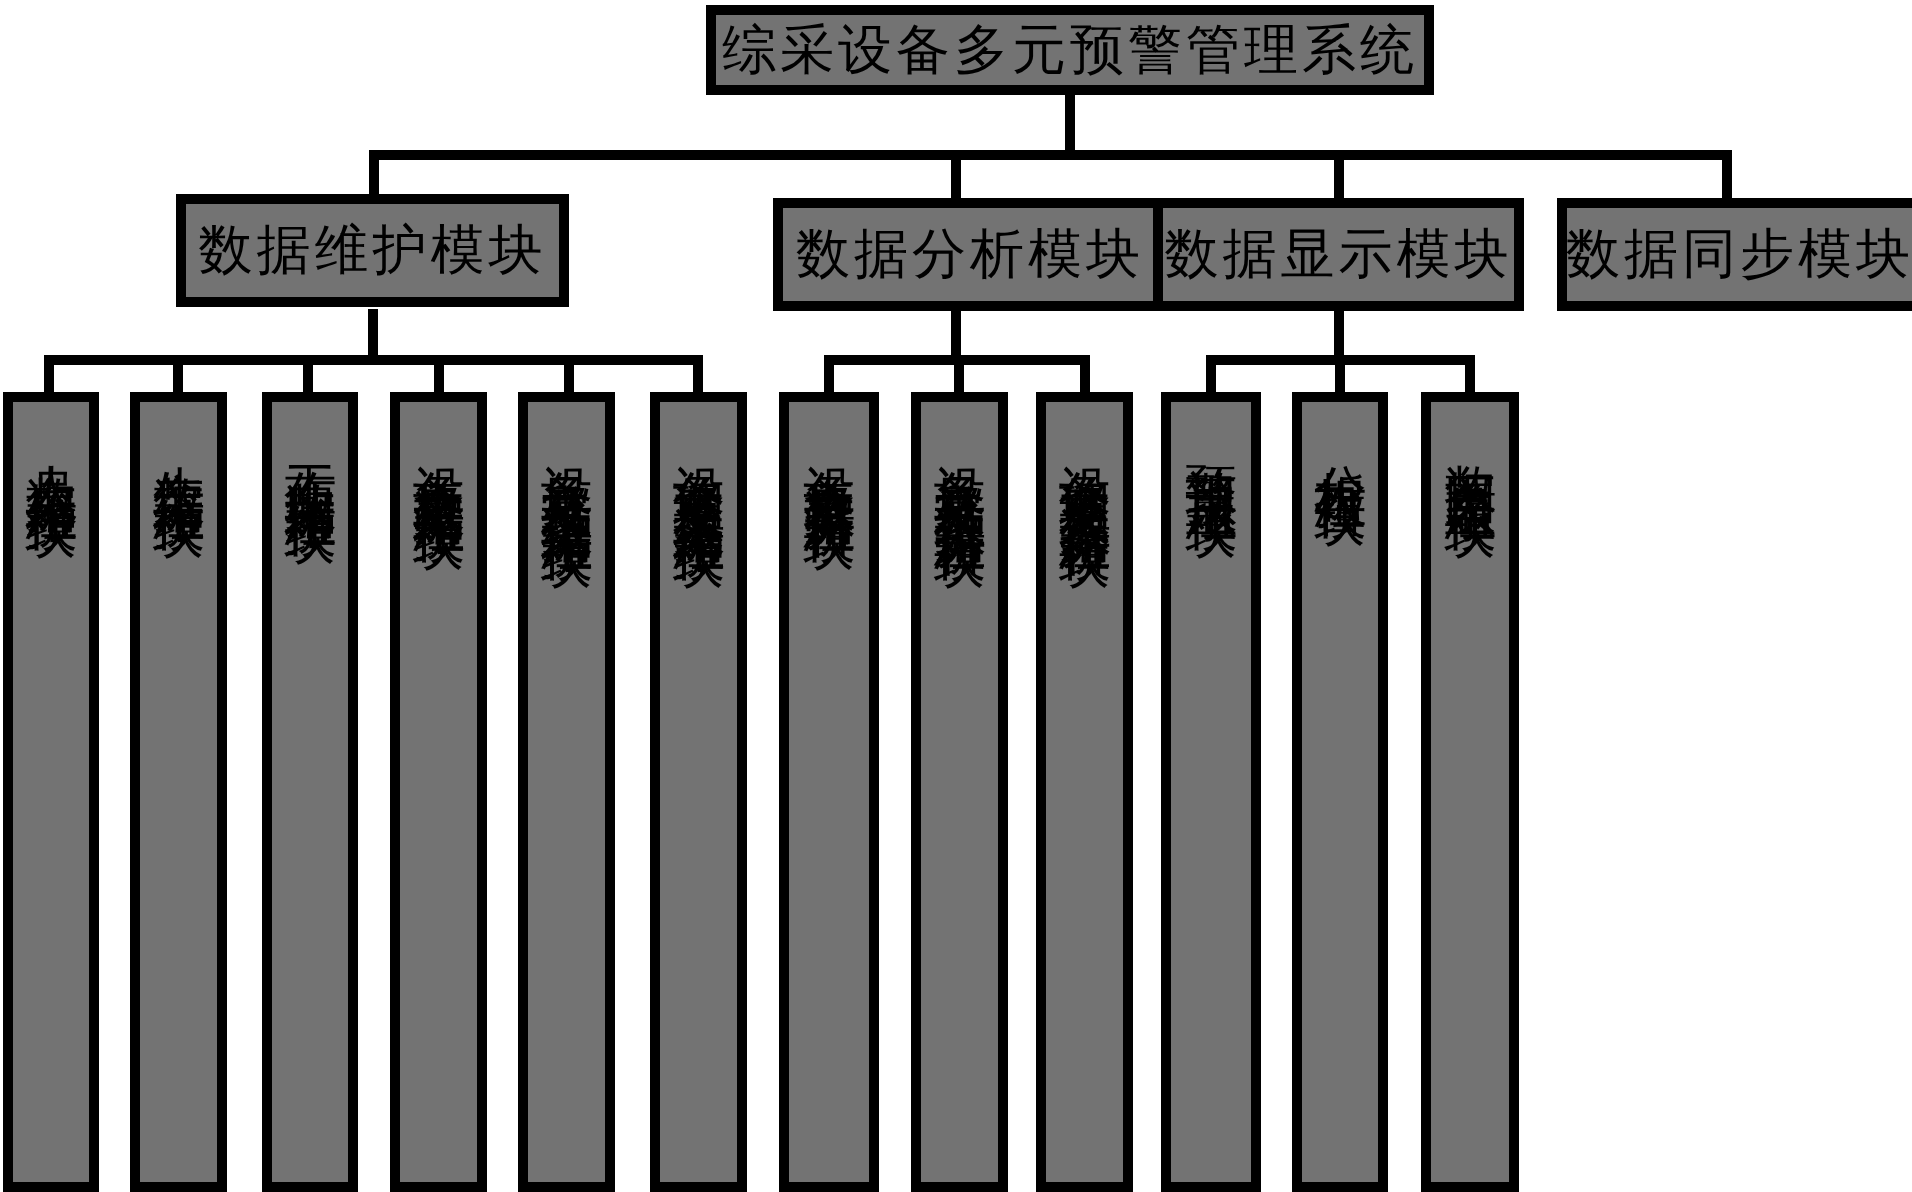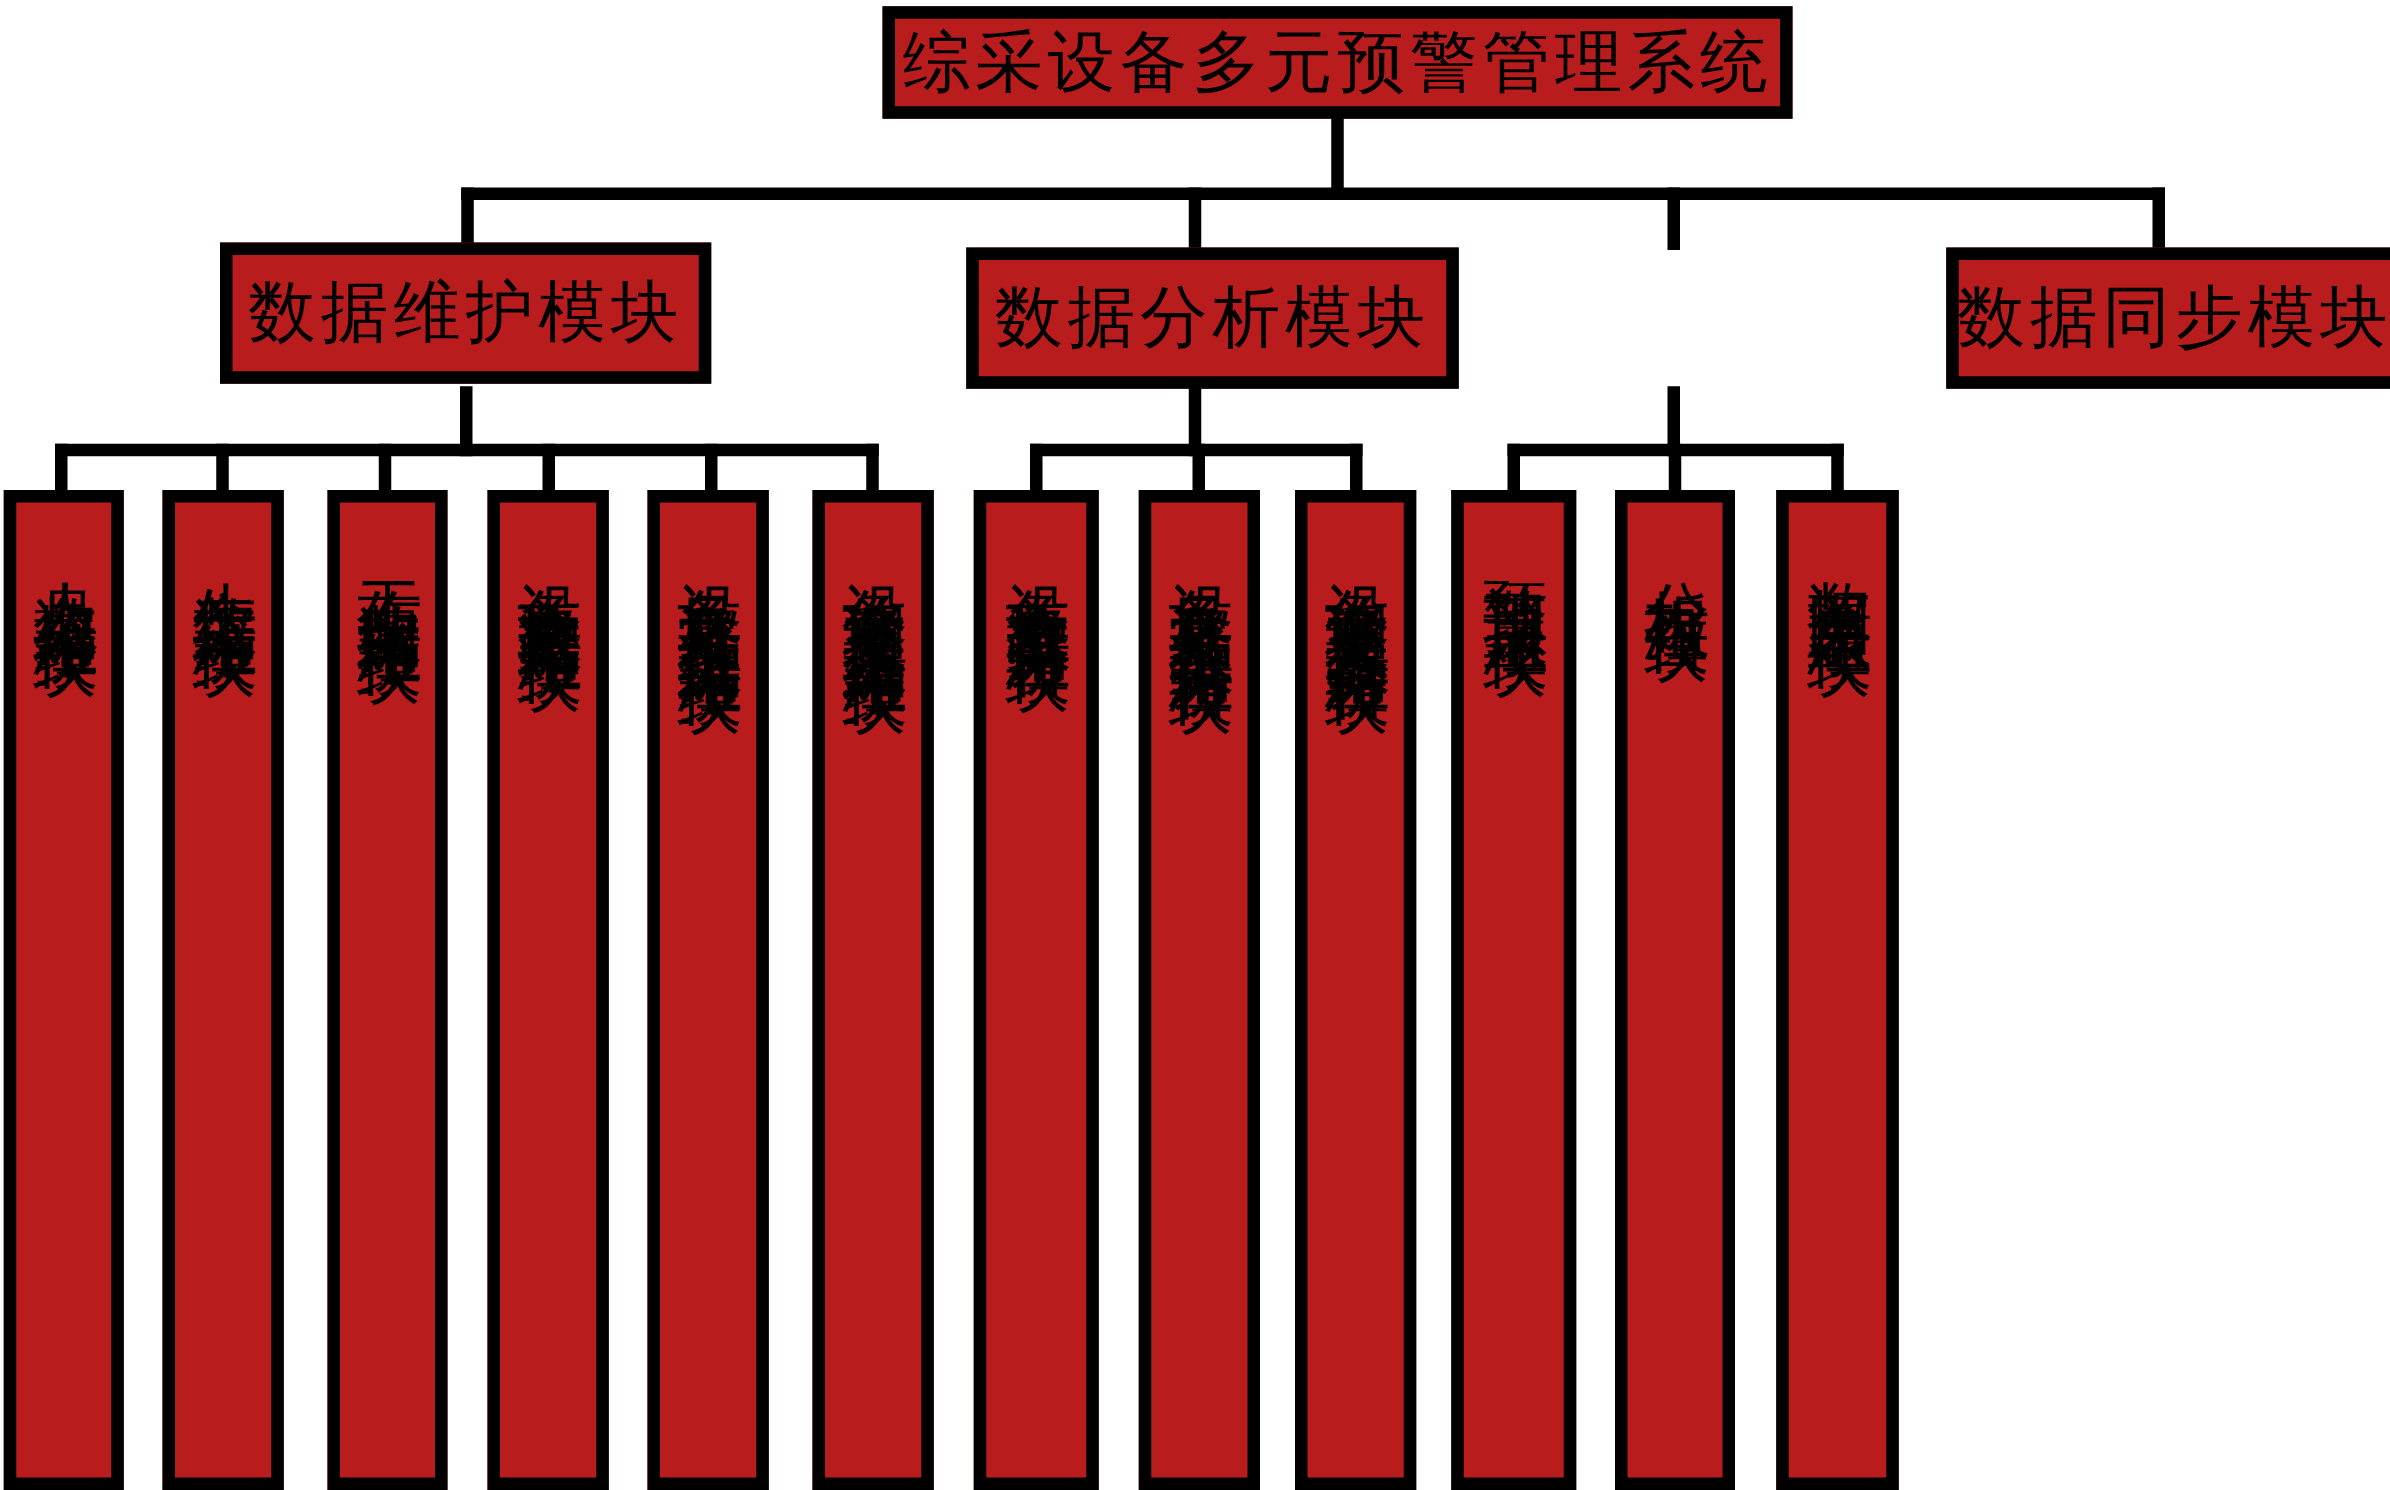--- a/index.html
+++ b/index.html
@@ -16,21 +16,21 @@
     color: #000;
   }
   .diagram {
     position: absolute;
     left: 0; top: 0;
     width: 1912px; height: 1192px;
   }
   .box {
     position: absolute;
     border: 10px solid #000;
-    background: #b91c1c;
+    background: #737373;
     box-sizing: border-box;
     display: flex;
     align-items: center;
     justify-content: center;
   }
   .h-box {
     font-size: 54px;
     letter-spacing: 4px;
     white-space: nowrap;
     font-weight: 400;
@@ -116,20 +116,21 @@
 
   <div class="line t-stem"></div>
   <div class="line h1"></div>
   <div class="line d-m1"></div>
   <div class="line d-m2"></div>
   <div class="line d-m3"></div>
   <div class="line d-m4"></div>
 
   <div class="box h-box m1">数据维护模块</div>
   <div class="box h-box m2">数据分析模块</div>
+  <div class="box h-box m3">数据显示模块</div>
   <div class="box h-box m4">数据同步模块</div>
 
   <div class="line g1-stem"></div>
   <div class="line g1-h"></div>
   <div class="line g1-d1"></div>
   <div class="line g1-d2"></div>
   <div class="line g1-d3"></div>
   <div class="line g1-d4"></div>
   <div class="line g1-d5"></div>
   <div class="line g1-d6"></div>

